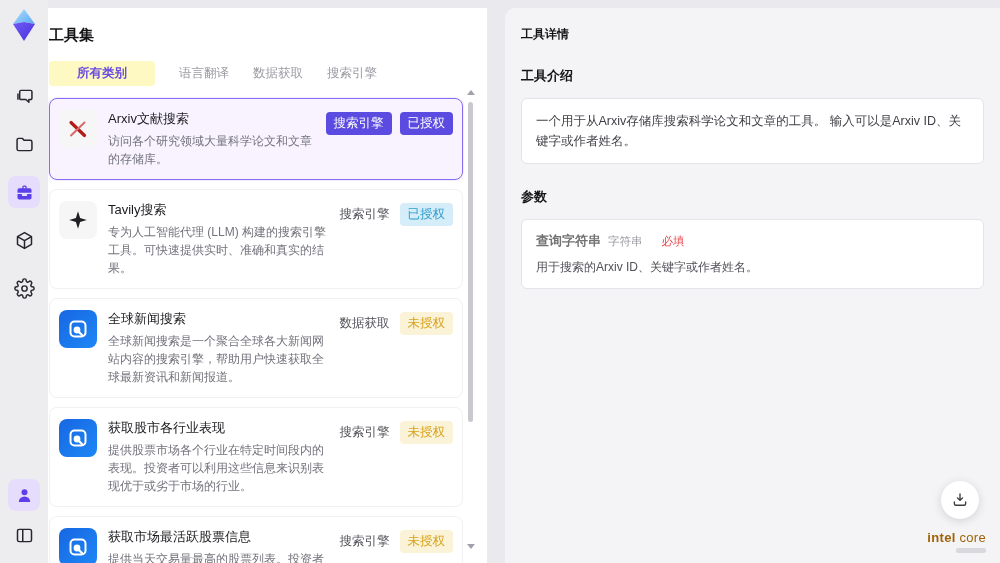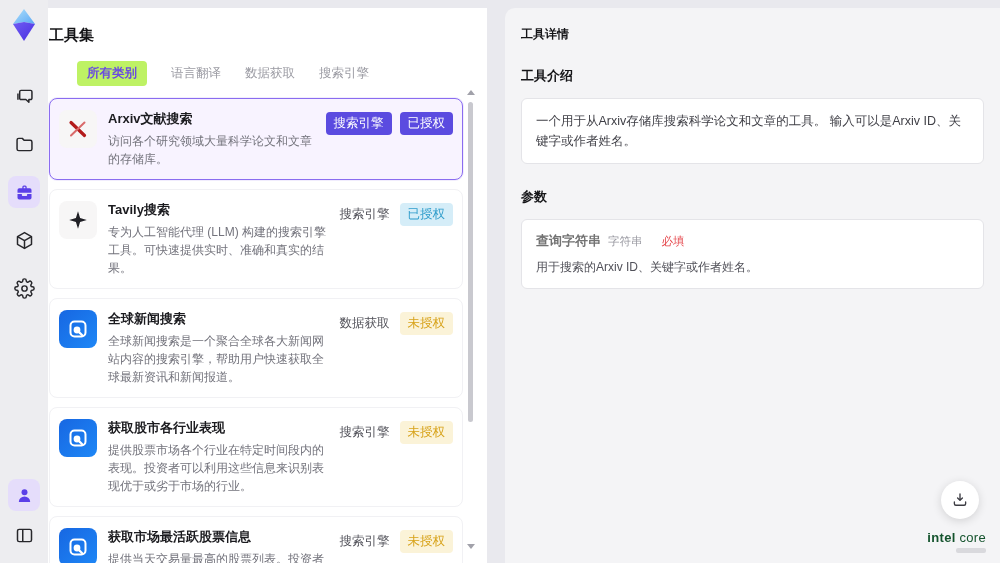--- a/index.html
+++ b/index.html
@@ -13,31 +13,31 @@
   .rail-btn { width:32px; height:32px; display:flex; align-items:center; justify-content:center; border-radius:8px; cursor:pointer; }
   .rail-btn svg { width:21px; height:21px; }
   .rail-btn.active { background:#e5ddfb; }
   .rail-bottom { margin-top:auto; margin-bottom:12px; display:flex; flex-direction:column; gap:8px; align-items:center; }
 
   
   .list-panel { position:absolute; left:32px; top:8px; width:455px; height:555px; background:#fff; border-top-left-radius:10px; padding:18px 0 0 17px; }
   .page-title { font-size:15px; font-weight:700; color:#141417; }
   .tabs { display:flex; gap:24px; align-items:center; margin-top:16px; }
   .tab { font-size:12.5px; color:#9a9aa2; padding:4px 0; border-radius:4px; cursor:pointer; white-space:nowrap; }
-  .tab.active { background:#bef264; color:#6a4ce0; padding:4px 10px; font-weight:600;margin-left:28px; }
+  .tab.active { background:#fef9c3; color:#6a4ce0; padding:4px 28px; font-weight:600; }
 
   .tools { margin-top:12px; width:414px; }
   .tool-card { display:flex; gap:11px; padding:11px 9px; border:1px solid #f1f1f4; border-radius:8px; margin-bottom:9px; background:#fff; cursor:pointer; }
   .tool-card.selected { border:1.5px solid #8a6cf0; background:#f8f3ff; box-shadow:0 0 0 1px rgba(138,108,240,.12); }
   .tool-icon { width:38px; height:38px; border-radius:8px; flex-shrink:0; display:flex; align-items:center; justify-content:center; overflow:hidden; }
   .tool-icon.light { background:#f7f6f6; }
   .tool-icon.blue { background:linear-gradient(135deg,#1767e2,#1e87f6); }
   .tool-icon svg { width:24px; height:24px; }
   .tool-main { flex:1; min-width:0; }
-  .tool-name { font-size:13px; font-weight:700; color:#1b1b1f; }
+  .tool-name { font-size:13px; font-weight:400; color:#1b1b1f; }
   .tool-desc { font-size:12px; color:#73737c; line-height:1.5; margin-top:4px; }
   .tool-tags { display:flex; gap:8px; align-items:flex-start; padding-top:2px; flex-shrink:0; }
   .tag { font-size:12.5px; border-radius:4px; padding:3px 8px; white-space:nowrap; }
   .tag.solid { background:#5b4be0; color:#fff; }
   .tag.plain { color:#515159; padding:3px 2px; }
   .tag.blue  { background:#d5edf8; color:#2f9dcb; }
   .tag.yellow{ background:#fbf3d8; color:#d7a219; }
 
   
   .vscroll { position:absolute; right:12px; top:82px; bottom:14px; width:9px; }
@@ -55,21 +55,21 @@
   .param-row { display:flex; align-items:baseline; gap:7px; }
   .param-name { font-size:13px; font-weight:700; color:#737373; }
   .param-type { font-size:11.5px; color:#9a9aa2; }
   .param-required { font-size:11.5px; color:#e5484d;margin-left:12px; }
   .param-desc { font-size:12px; color:#515159; margin-top:9px; }
 
   
   .download-fab { position:absolute; right:21px; bottom:44px; width:38px; height:38px; border-radius:50%; background:#fff; box-shadow:0 2px 10px rgba(0,0,0,.14); display:flex; align-items:center; justify-content:center; cursor:pointer; z-index:6; }
   .download-fab svg { width:18px; height:18px; }
   .brand { position:absolute; right:14px; bottom:10px; text-align:right; z-index:6; }
-  .brand-text { font-size:13px; color:#14532d; letter-spacing:.3px; }
+  .brand-text { font-size:13px; color:#a16207; letter-spacing:.3px; }
   .brand-text b { font-weight:700; }
   .brand-sub { width:30px; height:5px; background:#d9d9dd; border-radius:2px; margin:3px 0 0 auto; }
 </style>
 </head>
 <body>
 
 <aside class="sidebar">
   <div class="logo">
     <svg viewBox="0 0 32 34">
       <defs>

